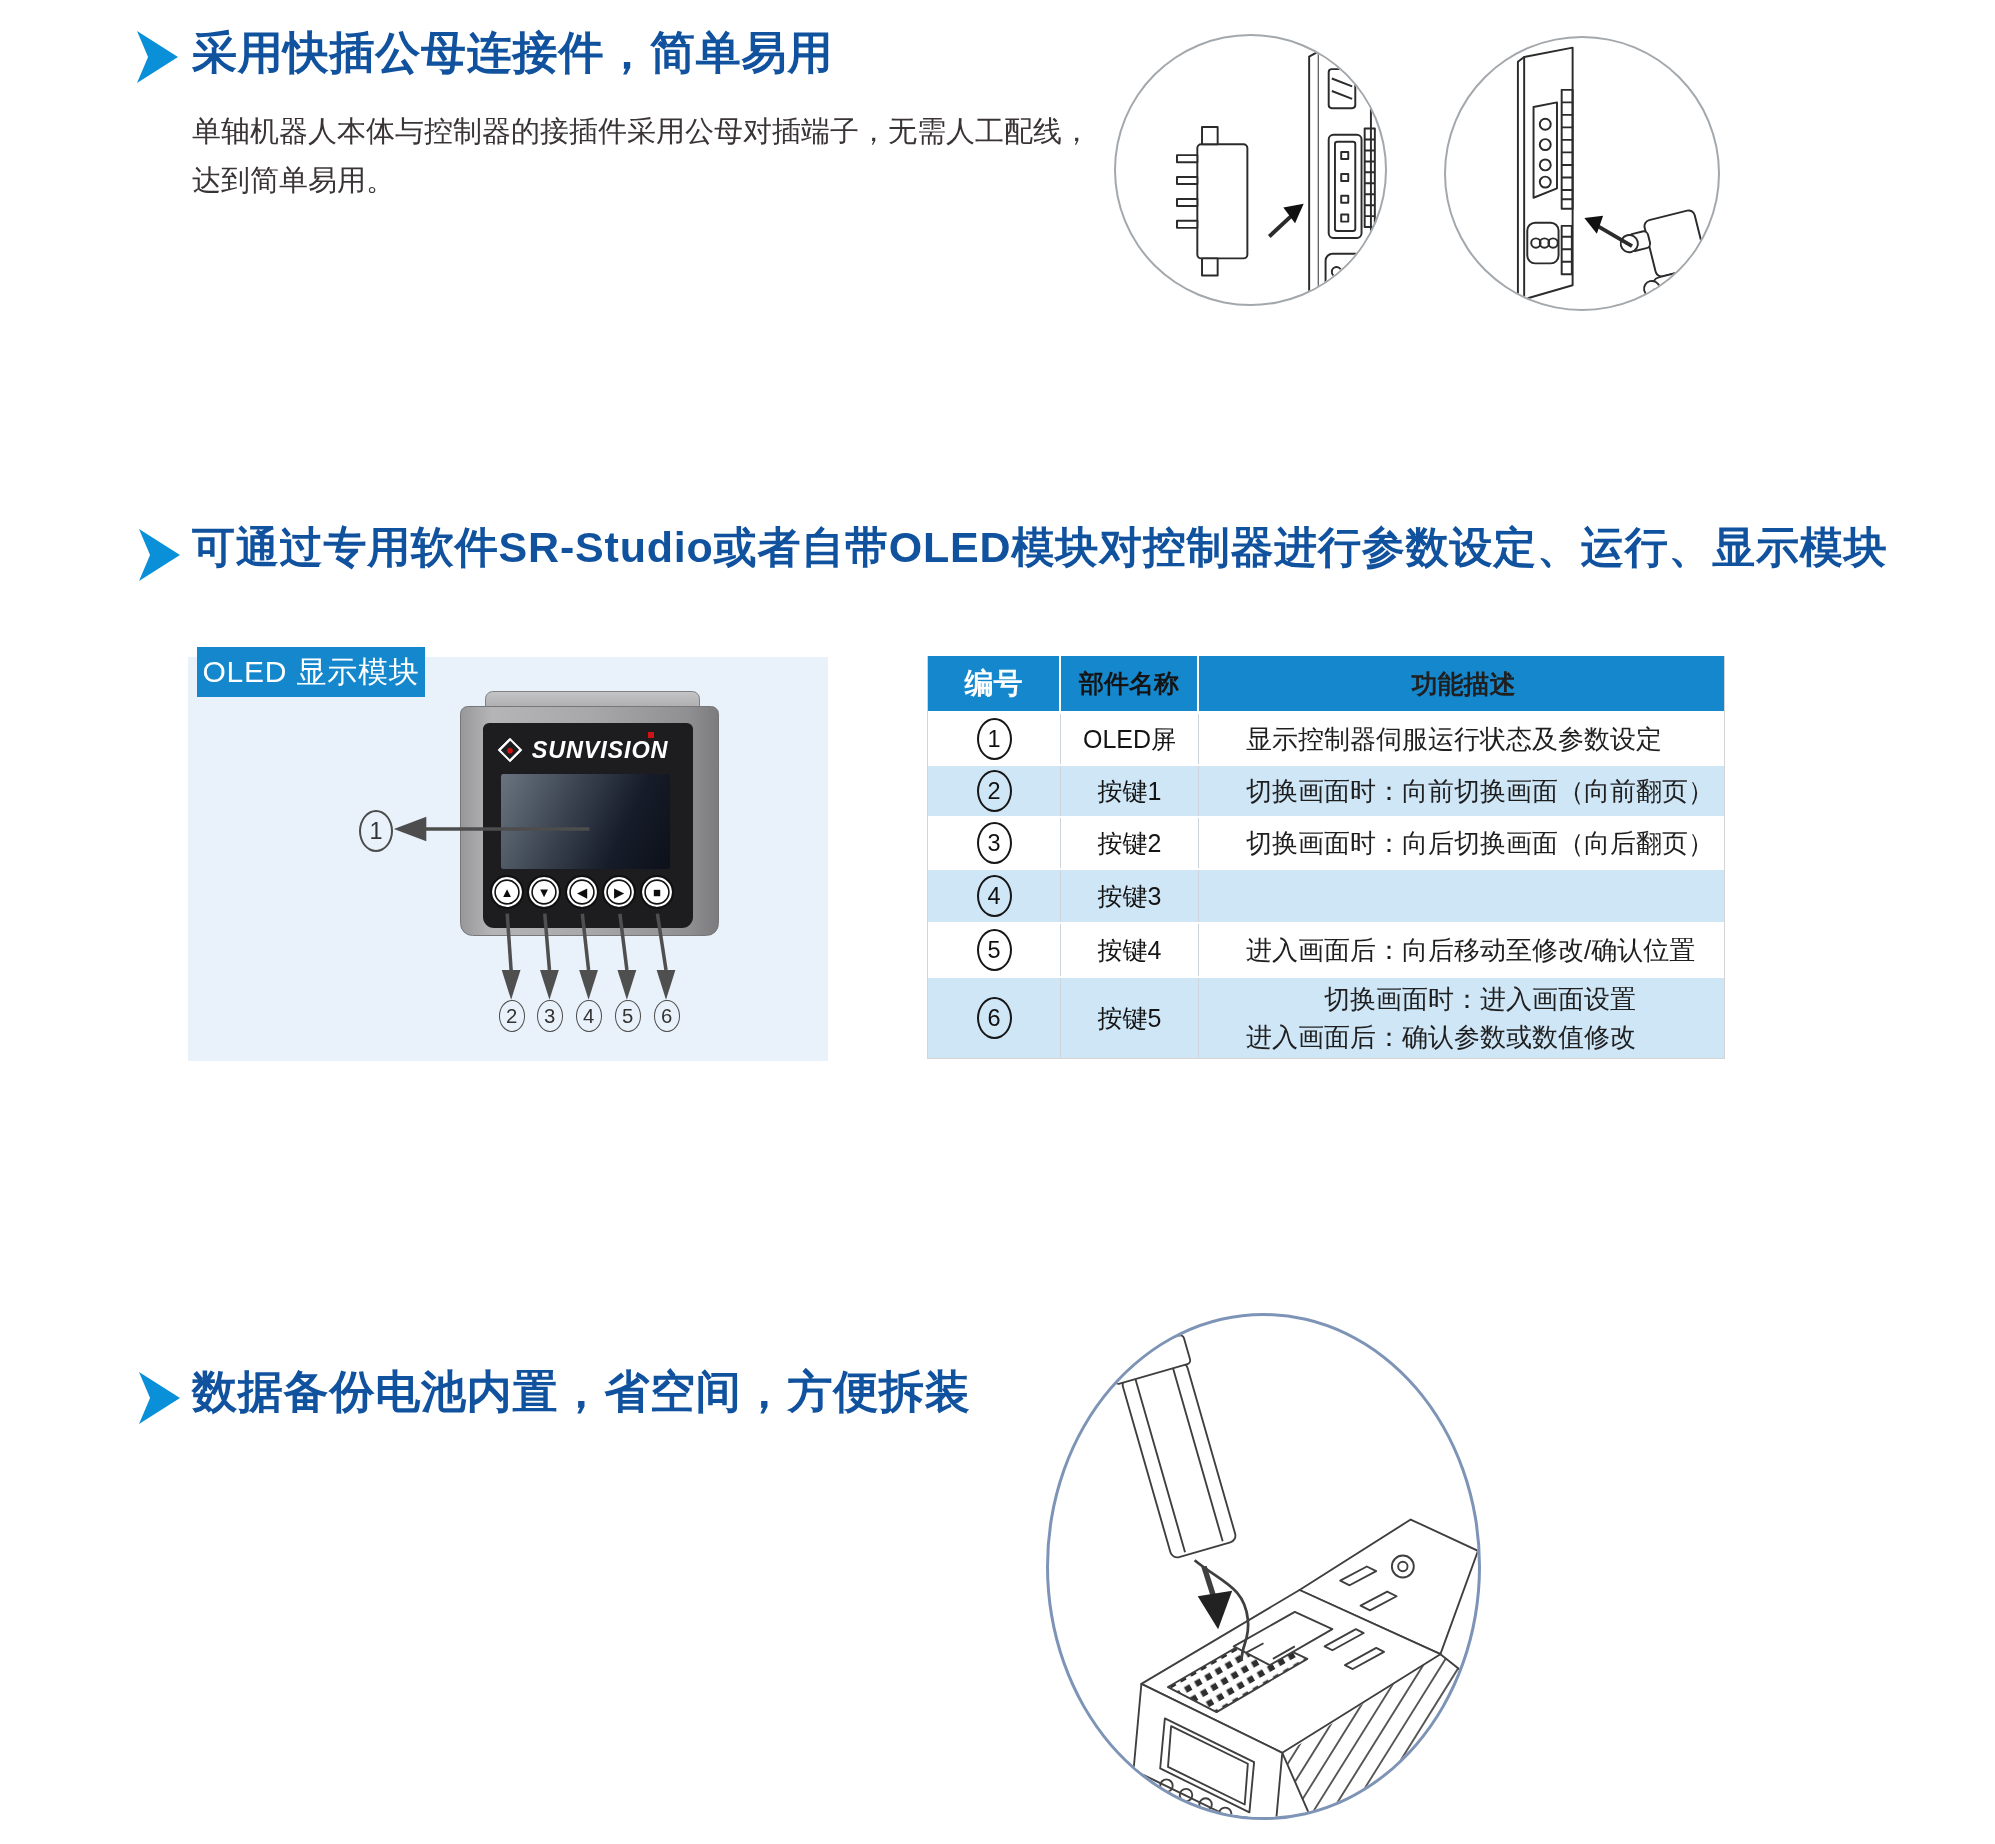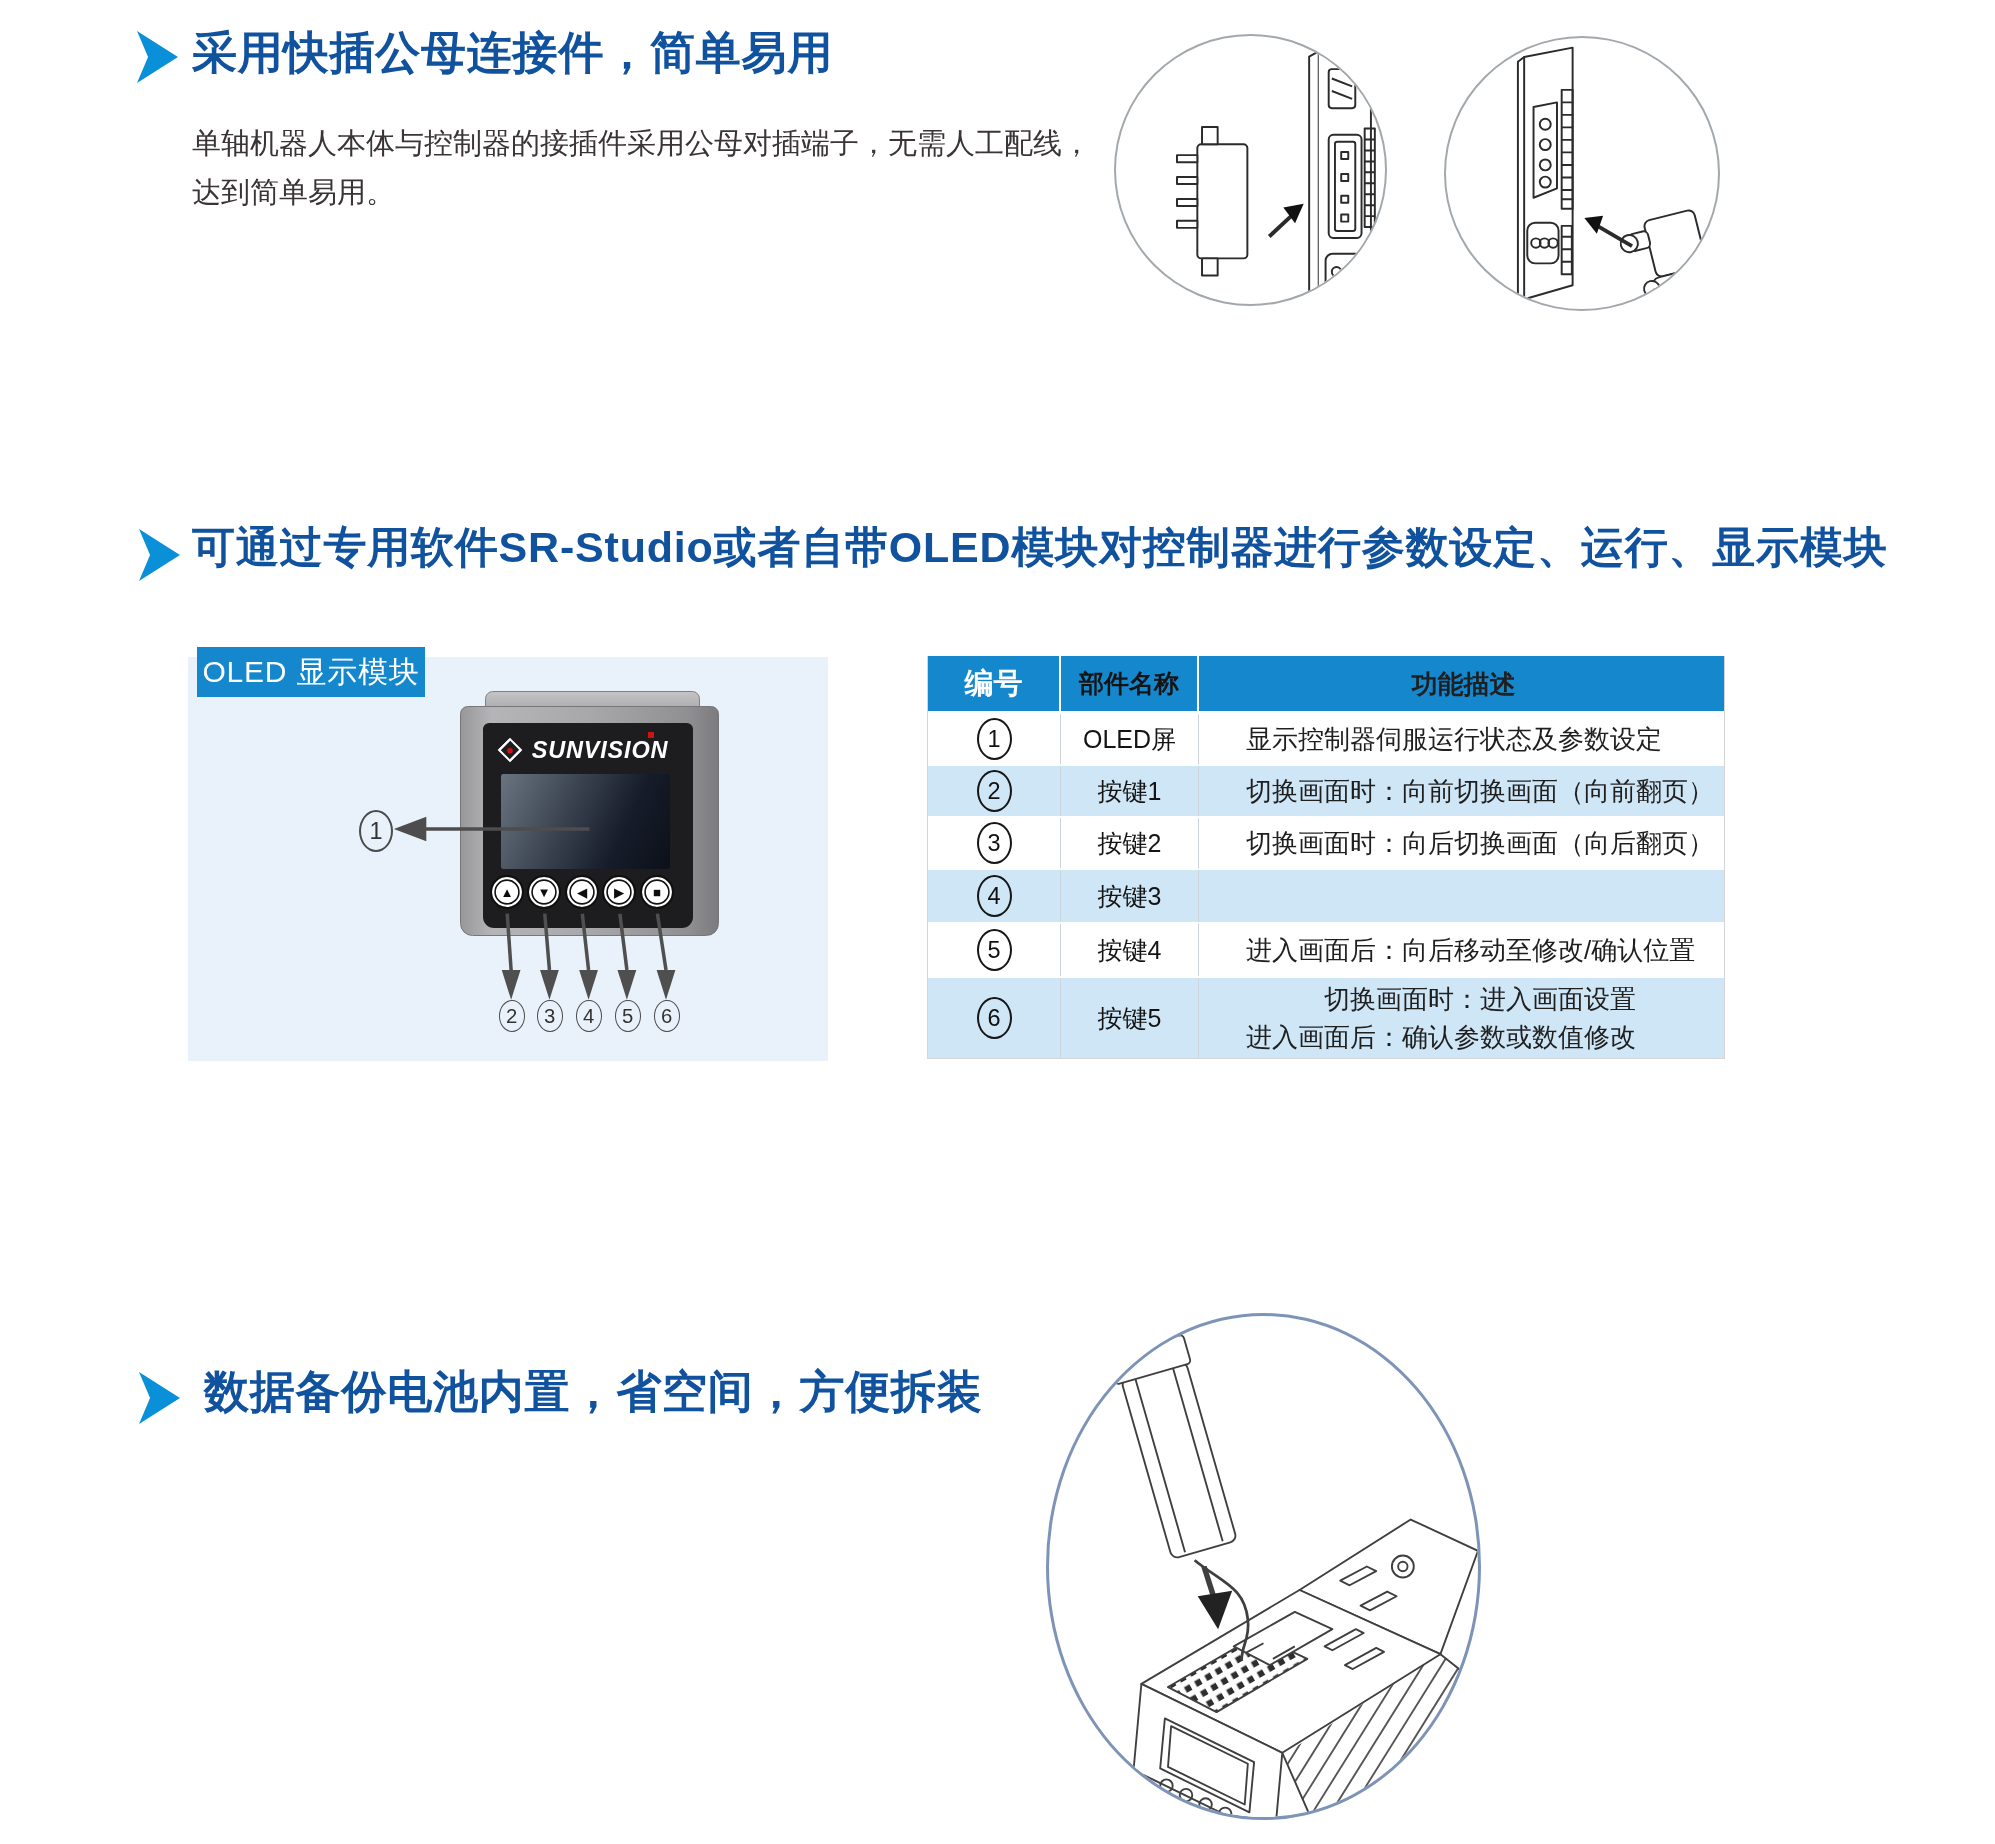--- a/index.html
+++ b/index.html
@@ -5,23 +5,23 @@
   html,body{margin:0;padding:0;background:#ffffff;}
   body{font-family:"Liberation Sans","DejaVu Sans",sans-serif;color:#3a3436;}
   .page{position:relative;width:1995px;height:1844px;background:#fff;overflow:hidden;}
   .preline{white-space:pre-line;}
 
   
   .bullet{position:absolute;width:41px;height:52px;color:var(--bullet-blue);}
   .h-title{position:absolute;font-weight:bold;color:var(--heading-blue);letter-spacing:0.8px;line-height:1.15;}
   #h1{left:192px;top:26.6px;font-size:45px;}
   #h2{left:192px;top:523px;font-size:43px;}
-  #h3{left:192px;top:1366px;font-size:45px;margin-left:12px;}
+  #h3{left:192px;top:1366px;font-size:45px;}
   .body-text{position:absolute;left:192px;font-size:29px;line-height:49px;color:var(--text-dark);}
-  #p1{top:119px;}
+  #p1{top:107px;}
   #p3{top:1461px;}
 
   
   .conn-circle{position:absolute;border:2px solid #a3a8ad;border-radius:50%;background:#fff;overflow:hidden;}
   #circleA{left:1114px;top:34px;width:269px;height:268px;}
   #circleB{left:1444px;top:36px;width:272px;height:271px;}
 
   
   .oled-panel{position:absolute;left:188px;top:657px;width:640px;height:404px;background:var(--panel-blue);}
   .oled-label{position:absolute;left:197px;top:647px;width:228px;height:50px;line-height:50px;text-align:center;

